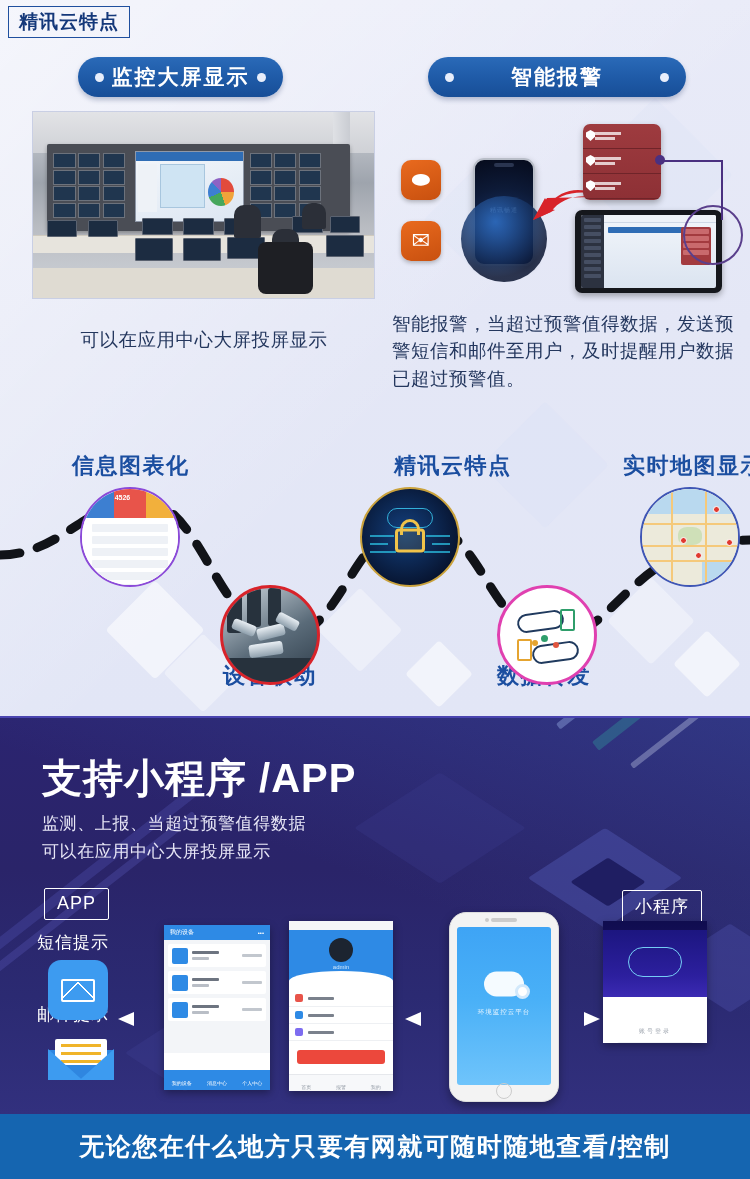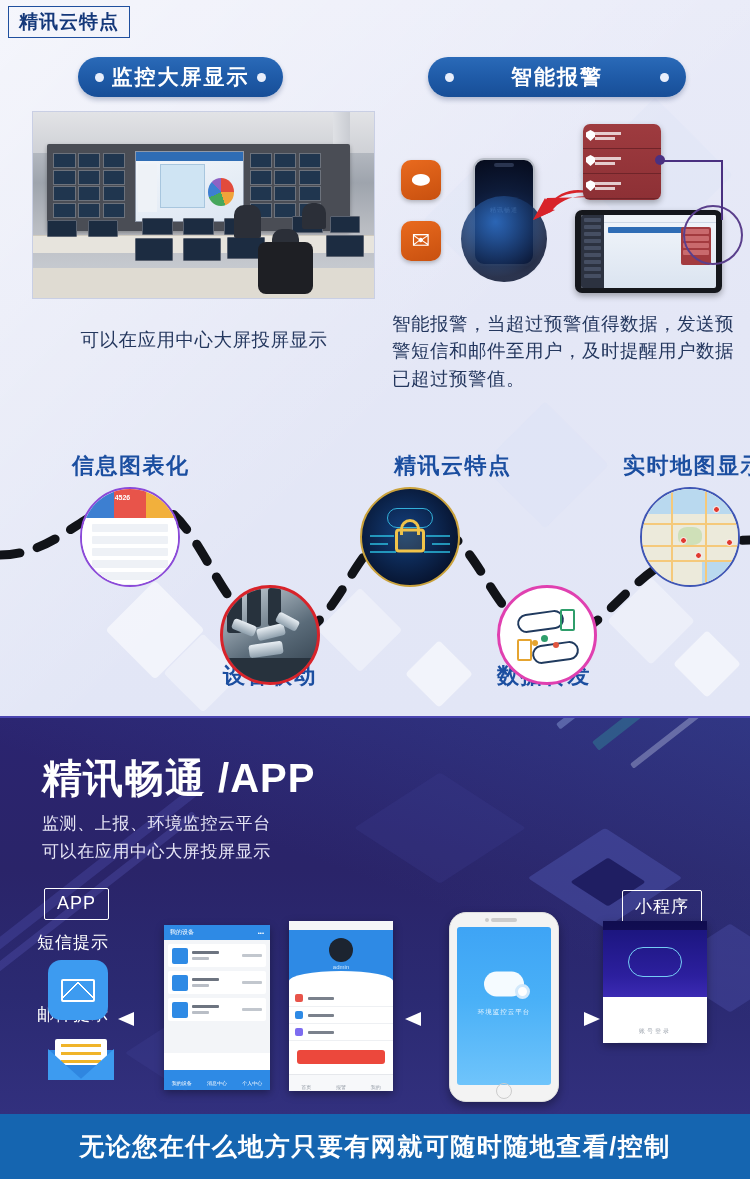--- a/index.html
+++ b/index.html
@@ -576,23 +576,23 @@
   <div class="ray" style="left:630px;top:46px;width:260px;height:6px;background:#cfd6ef;opacity:.35;"></div>
   <div class="ray" style="left:-40px;top:250px;width:300px;height:10px;background:#4b4ba8;opacity:.4;"></div>
   <div class="ray" style="left:-60px;top:290px;width:320px;height:8px;background:#5c5cc0;opacity:.3;"></div>
 
   <div class="iso" style="left:560px;top:115px;width:90px;height:90px;background:#4b51a8;opacity:.55;"></div>
   <div class="iso" style="left:586px;top:142px;width:44px;height:44px;background:#1c1b5d;opacity:.9;"></div>
   <div class="iso" style="left:150px;top:300px;width:70px;height:70px;background:#3b3d8e;opacity:.4;"></div>
   <div class="iso" style="left:690px;top:210px;width:80px;height:80px;background:#4a4ca3;opacity:.45;"></div>
   <div class="iso" style="left:390px;top:60px;width:100px;height:100px;background:#3a3a90;opacity:.3;"></div>
 
-  <div class="dk-title">精讯畅通 /APP</div>
+  <div class="dk-title">支持小程序 /APP</div>
   <div class="dk-sub">
-    <div>监测、上报、环境监控云平台</div>
+    <div>监测、上报、当超过预警值得数据</div>
     <div>可以在应用中心大屏投屏显示</div>
   </div>
 
   <div class="tag-box" id="tag-app">APP</div>
   <div class="tag-box" id="tag-mini">小程序</div>
 
   <div class="dk-label" id="lb-sms">短信提示</div>
   <div class="dk-label" id="lb-mail">邮件提示</div>
 
   <div class="sms-icon">

